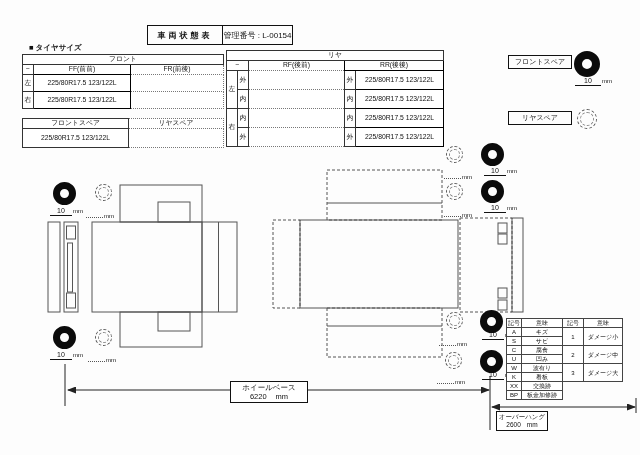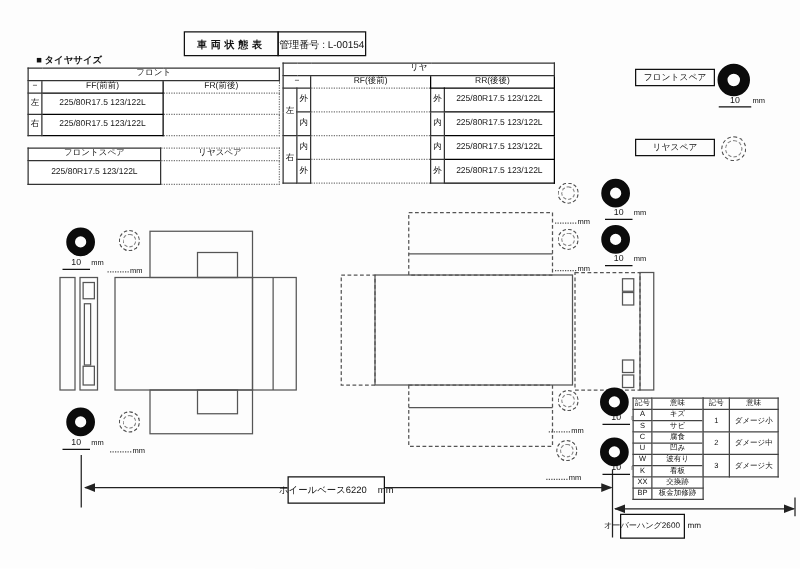--- a/index.html
+++ b/index.html
@@ -29,21 +29,21 @@
   
   .tread{position:absolute;font-size:7px;line-height:8px;color:#111;white-space:nowrap;z-index:2;}
   .tread .n{display:inline-block;width:22px;text-align:center;border-bottom:1px solid #111;}
   .tread .d{display:inline-block;width:17px;height:8px;border-bottom:1px dotted #555;}
   .tread .u{font-size:6px;margin-left:1px;}
   
   .sbox{position:absolute;width:64px;height:14px;border:1px solid #111;box-sizing:border-box;
         display:flex;align-items:center;justify-content:center;font-size:7px;z-index:2;white-space:nowrap;}
   
   .mbox{position:absolute;border:1px solid #111;background:#fff;box-sizing:border-box;
-        display:flex;flex-direction:row;align-items:center;justify-content:center;
+        display:flex;flex-direction:column;align-items:center;justify-content:center;
         line-height:1.25;z-index:3;white-space:nowrap;}
   .mbox .mu{margin-left:9px;}
   .note{position:absolute;left:152px;top:428px;font-size:7.5px;z-index:2;white-space:nowrap;}
 </style>
 </head>
 <body>
 
 <div class="page">
 
   <svg class="lines" width="640" height="455" viewBox="0 0 640 455">

